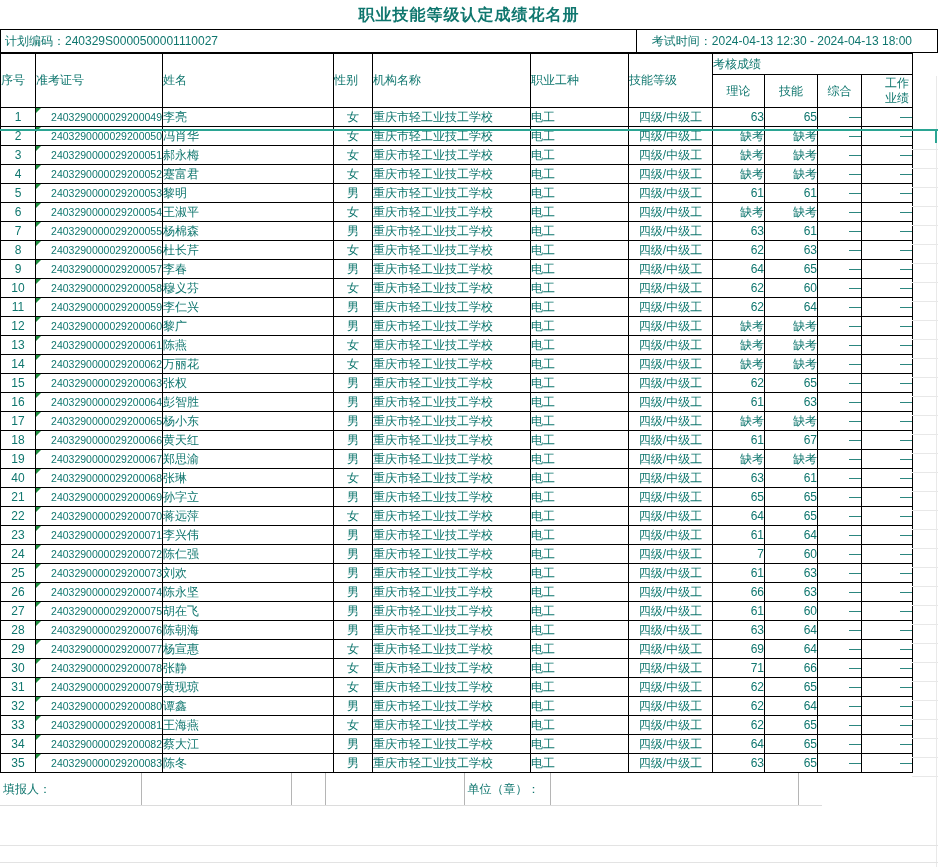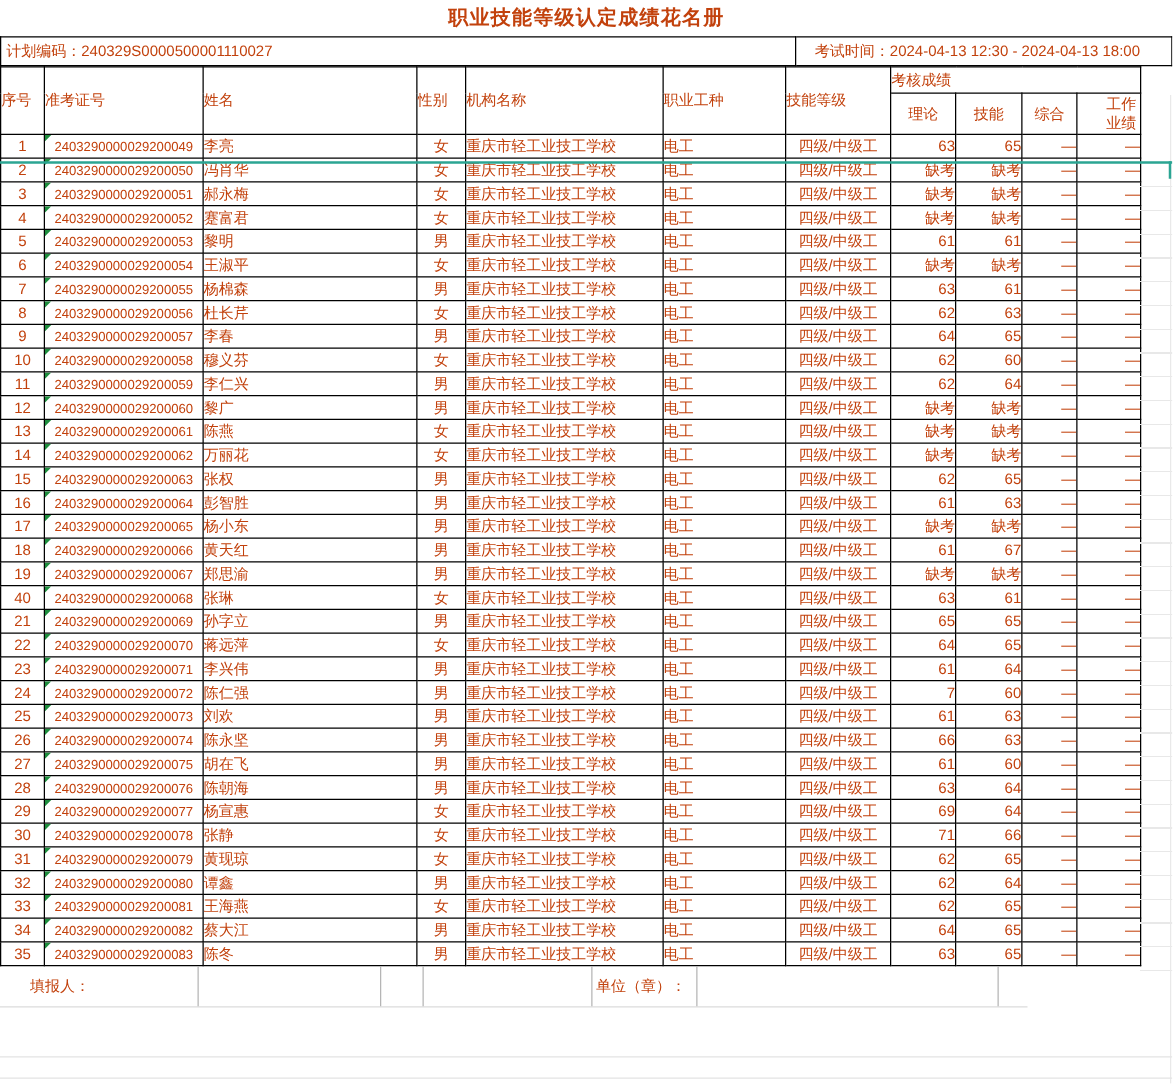--- a/index.html
+++ b/index.html
@@ -1,21 +1,21 @@
 <!DOCTYPE html>
 <html style="--accent: #2BA593; --flag: #1e8e3e;"><head>
 <meta charset="utf-8">
 <style>
   :root { --accent:#2BA593; --flag:#1e8e3e; }
   * { box-sizing: border-box; }
   html,body { margin:0; padding:0; background:#fff; }
   .sheet {
     position:relative; width:938px; height:867px; background:#fff;
     font-family:"Liberation Sans","DejaVu Sans",sans-serif;
-    font-size:12px; color:#c2410c; overflow:hidden;
+    font-size:12px; color:#0f766e; overflow:hidden;
   }
   .title {
     height:29px; line-height:30px; text-align:center;
     font-size:16px; font-weight:bold; letter-spacing:1px;
   }
   
   table.info { border-collapse:collapse; width:937px; table-layout:fixed; }
   table.info td { border:1px solid #000; height:23px; padding:0 4px; white-space:nowrap; overflow:hidden; }
   table.info td.ir { text-align:right; padding-right:14px; }
   table.info td.ir2 { text-align:right; padding-right:25px;margin-left:32px; }
@@ -25,28 +25,28 @@
     border:1px solid #000; padding:0; white-space:nowrap; overflow:hidden;
     font-weight:normal; font-size:12px;
   }
   table.main thead tr.grp th { height:21px; text-align:left; }
   table.main thead tr.sub th { height:33px; text-align:center; }
   .wrap2 { display:inline-block; width:27px; white-space:normal; line-height:1.25; vertical-align:middle;margin-left:20px; }
   table.main tbody tr { height:19px; }
   td.c { text-align:center; }
   td.l { text-align:left; padding-left:3px; }
   td.r { text-align:right; padding-right:6px; }
-  td.ticket { position:relative; padding-left:7px; text-align:center;margin-left:28px; }
+  td.ticket { position:relative; padding-left:7px; text-align:right;margin-left:28px; }
   td.ticket .tval { font-size:10.5px; letter-spacing:0; }
   .tri {
     position:absolute; top:0; left:0; width:0; height:0;
     border-top:5px solid var(--flag); border-right:5px solid transparent;
   }
   
-  .footer-row { display:flex; width:822px; height:33px; border-bottom:1px solid #dcdcdc;padding-left:21px; }
+  .footer-row { display:flex; width:822px; height:33px; border-bottom:1px solid #dcdcdc; }
   .footer-row .fcell { height:100%; border-right:1px solid #b5b5b5; padding:8px 0 0 3px; white-space:nowrap; overflow:hidden; }
   .footer-row .fcell.nob { border-right:none; }
   
   .freeze-line { position:absolute; left:0; top:129px; width:938px; height:2px; background:var(--accent); z-index:6; }
   .freeze-tick { position:absolute; left:935px; top:129px; width:2px; height:14px; background:var(--accent); z-index:6; }
   .right-strip {
     position:absolute; left:912px; top:131px; width:26px; height:664px;
     background:repeating-linear-gradient(to bottom, transparent 0 18px, #e8e8e8 18px 19px);
   }
   .vfaint { position:absolute; width:1px; background:#e9e9e9; }

